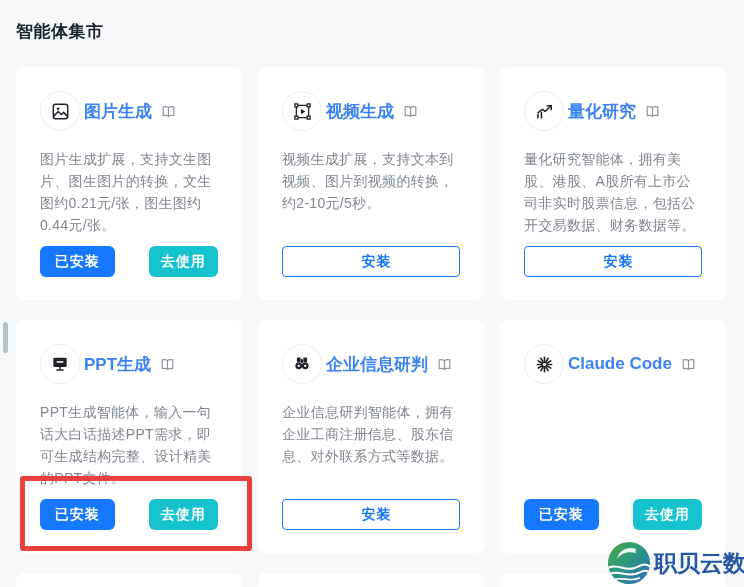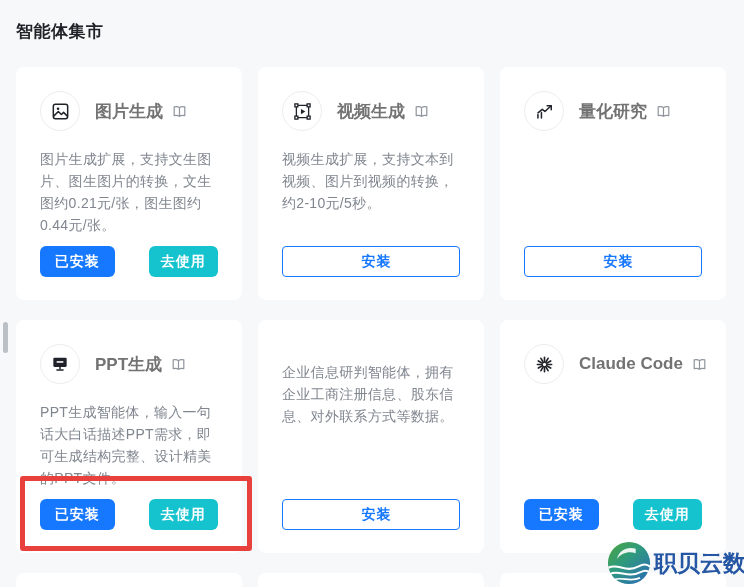--- a/index.html
+++ b/index.html
@@ -31,22 +31,22 @@
   .card.stub { height:17px; border-radius:8px 8px 0 0; padding:0; }
   .card-header { display:flex; align-items:center; }
   .icon-circle {
     width:40px; height:40px; flex:0 0 40px;
     border:1px solid #ebedf0; border-radius:50%;
     display:flex; align-items:center; justify-content:center;
     background:#fff;
   }
   .agent-icon { display:flex; }
   .card-title {
-    margin-left:15px;
-    font-size:17px; font-weight:bold; color:#737373;
+    margin-left:4px;
+    font-size:17px; font-weight:bold; color:#3b82f6;
     white-space:nowrap;
   }
   .docs-icon { margin-left:8px; display:flex; cursor:pointer; }
   .card-desc {
     margin-top:17px;
     font-size:14px; line-height:22px; color:#80868f;
     letter-spacing:0.3px;
   }
   .card-actions {
     margin-top:auto;
@@ -156,20 +156,21 @@
           </span>
       </div>
       <div class="card-title">量化研究</div>
       <span class="docs-icon">
           <svg width="17" height="17" viewBox="0 0 24 24" fill="none" stroke="#8f959e" stroke-width="1.7" stroke-linejoin="round">
             <path d="M12 6.5 C10.2 5 7.2 4.8 4.5 5.4 V17.8 C7.2 17.2 10.2 17.4 12 18.9 C13.8 17.4 16.8 17.2 19.5 17.8 V5.4 C16.8 4.8 13.8 5 12 6.5 Z"></path>
             <path d="M12 6.5 V18.9"></path>
           </svg>
         </span>
     </div>
+    <div class="card-desc">量化研究智能体，拥有美股、港股、A股所有上市公司非实时股票信息，包括公开交易数据、财务数据等。</div>
     <div class="card-actions">
         <button class="btn btn-install">安装</button>
       </div>
   </div>
 
   <div class="card">
     <div class="card-header">
       <div class="icon-circle">
         <span class="agent-icon">
             <svg width="20" height="20" viewBox="0 0 24 24" fill="#1f2329">
@@ -189,20 +190,42 @@
         </span>
     </div>
     <div class="card-desc">PPT生成智能体，输入一句话大白话描述PPT需求，即可生成结构完整、设计精美的PPT文件。</div>
     <div class="card-actions">
         <button class="btn btn-installed">已安装</button>
         <button class="btn btn-use">去使用</button>
       </div>
   </div>
 
   <div class="card">
+    <div class="card-header">
+      <div class="icon-circle">
+        <span class="agent-icon">
+            <svg width="20" height="20" viewBox="0 0 24 24" fill="#1f2329">
+              <rect x="5.9" y="4.2" width="4.4" height="6" rx="1.2"></rect>
+              <rect x="13.7" y="4.2" width="4.4" height="6" rx="1.2"></rect>
+              <rect x="10.7" y="6.2" width="2.6" height="4.5"></rect>
+              <circle cx="8.1" cy="14.2" r="4.1"></circle>
+              <circle cx="15.9" cy="14.2" r="4.1"></circle>
+              <circle cx="8.1" cy="14.2" r="1.4" fill="#fff"></circle>
+              <circle cx="15.9" cy="14.2" r="1.4" fill="#fff"></circle>
+            </svg>
+          </span>
+      </div>
+      <div class="card-title">企业信息研判</div>
+      <span class="docs-icon">
+          <svg width="17" height="17" viewBox="0 0 24 24" fill="none" stroke="#8f959e" stroke-width="1.7" stroke-linejoin="round">
+            <path d="M12 6.5 C10.2 5 7.2 4.8 4.5 5.4 V17.8 C7.2 17.2 10.2 17.4 12 18.9 C13.8 17.4 16.8 17.2 19.5 17.8 V5.4 C16.8 4.8 13.8 5 12 6.5 Z"></path>
+            <path d="M12 6.5 V18.9"></path>
+          </svg>
+        </span>
+    </div>
     <div class="card-desc">企业信息研判智能体，拥有企业工商注册信息、股东信息、对外联系方式等数据。</div>
     <div class="card-actions">
         <button class="btn btn-install">安装</button>
       </div>
   </div>
 
   <div class="card">
     <div class="card-header">
       <div class="icon-circle">
         <span class="agent-icon">

